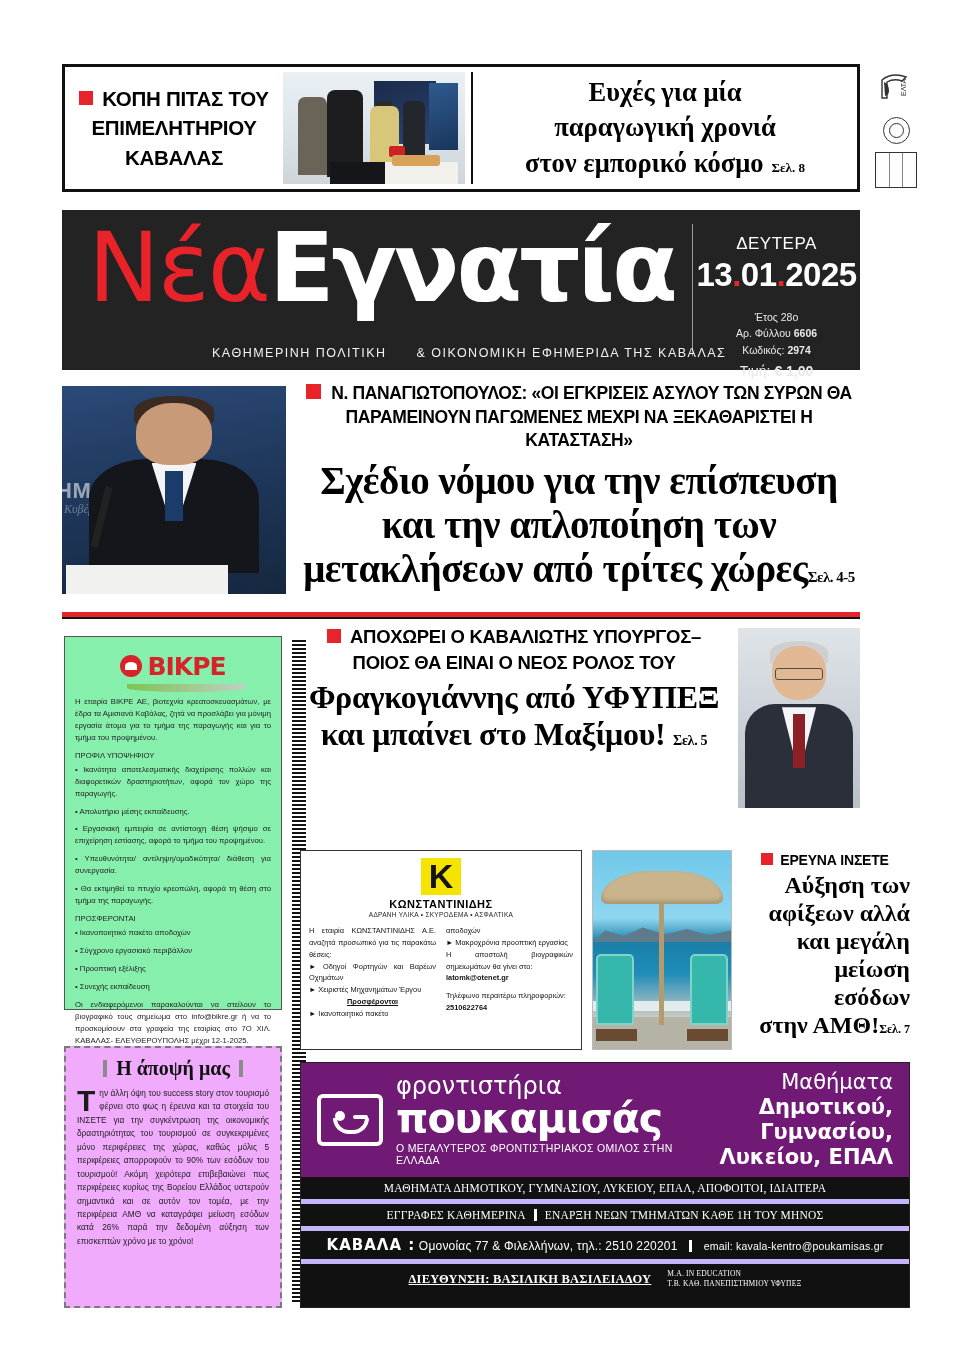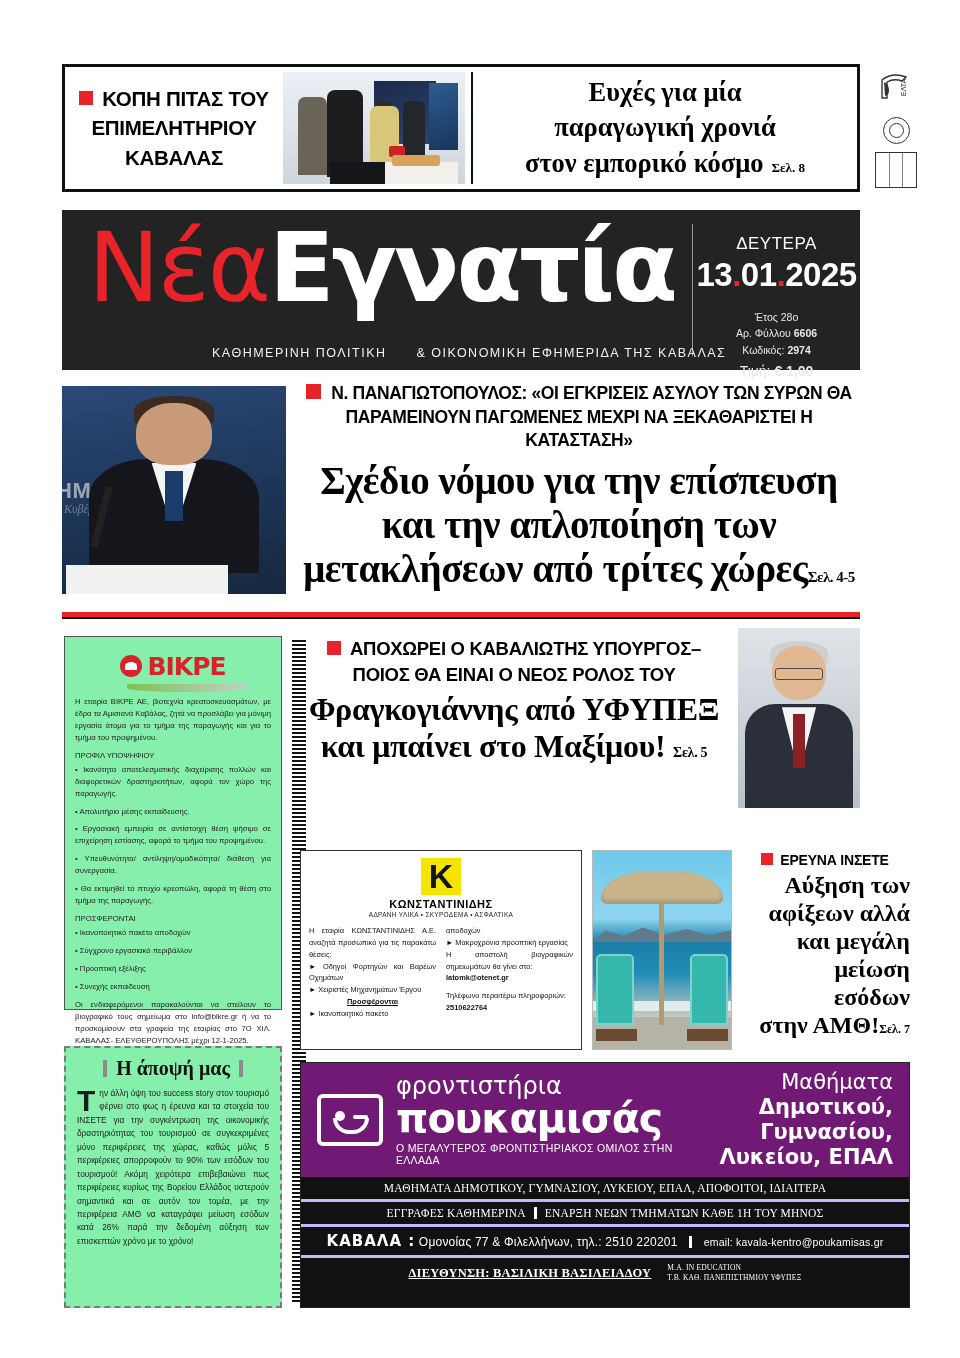--- a/index.html
+++ b/index.html
@@ -153,21 +153,21 @@
     font-size:25px; color:#d9232a; letter-spacing:-1px; }
   .vikre-swoosh{ height:8px; background:linear-gradient(90deg,#7dbb42,#c9c9c9); border-radius:0 0 50% 50%;
     margin:-3px 26px 4px 52px; opacity:.85; }
   .vikre-body{ font-family:"Liberation Sans", sans-serif; font-size:7.7px; line-height:1.55;
     color:#222; text-align:justify; }
   .vikre-body p{ margin-bottom:6px; }
   .vikre-body .h{ margin-bottom:2px; }
 
   .edit-box{
     position:absolute; left:64px; top:1046px; width:218px; height:262px;
-    background:#86efac; border:2px dashed #7a7a7a; padding:9px 11px;
+    background:#f0abfc; border:2px dashed #7a7a7a; padding:9px 11px;
   }
   .edit-title{
     font-family:"Liberation Serif", serif; font-weight:700; font-size:20px; color:#111;
     text-align:center; margin-bottom:7px;
   }
   .edit-title .bar{ display:inline-block; width:4px; height:17px; background:#8b8b8b;
     vertical-align:-2px; margin:0 9px; }
   .edit-body{ font-family:"Liberation Sans", sans-serif; font-size:8.3px; line-height:1.62;
     text-align:justify; color:#1c1c1c; }
   .edit-body::first-letter{
@@ -175,21 +175,21 @@
     float:left; line-height:0.82; padding:2px 4px 0 0;
   }
 
   .barcode{
     position:absolute; left:292px; top:640px; width:14px; height:664px;
     background: repeating-linear-gradient(180deg,#111 0 2px,#fff 2px 4px);
   }
 
   
   .s2 { position:absolute; left:300px; top:624px; width:560px; height:208px; }
-  .s2-text{ position:absolute; left:0; top:12px; width:428px; }
+  .s2-text{ position:absolute; left:0; top:0; width:428px; }
   .s2-kicker{
     font-family:"Liberation Sans", sans-serif; font-weight:bold; font-size:18.5px;
     line-height:1.38; text-align:center; letter-spacing:-0.3px;
   }
   .s2-head{
     font-family:"Liberation Serif", serif; font-weight:700; font-size:32px;
     line-height:1.16; text-align:center; margin-top:4px; letter-spacing:-0.3px;
   }
   .s2-head .sel{ font-size:14px; }
   .s2-photo{
@@ -275,21 +275,21 @@
   .pk-words{ color:#fff; }
   .pk-w1{ font-family:"DejaVu Sans", sans-serif; font-size:24px; font-weight:400; line-height:1; }
   .pk-w2{ font-family:"DejaVu Sans", sans-serif; font-size:41px; font-weight:800; line-height:1.02; letter-spacing:-1px; }
   .pk-w3{ font-family:"Liberation Sans", sans-serif; font-size:10.5px; letter-spacing:0.3px; margin-top:3px; }
   .pk-right{ color:#fff; text-align:right; line-height:1.2; }
   .pk-r1{ font-family:"DejaVu Sans", sans-serif; font-size:21px; font-weight:400; }
   .pk-r2{ font-family:"DejaVu Sans", sans-serif; font-size:21px; font-weight:800; }
   .pk-rows{ background:#111; }
   .pk-row{
     color:#fff; text-align:center; font-family:"Liberation Serif", serif;
-    border-bottom:3px solid #c4b5fd; padding:5px 4px; font-size:11.5px; letter-spacing:0.2px;
+    border-bottom:5px solid #c4b5fd; padding:5px 4px; font-size:11.5px; letter-spacing:0.2px;
   }
   .pk-row.r3{ font-family:"Liberation Sans", sans-serif; font-size:12px; }
   .pk-row.r3 b{ font-family:"DejaVu Sans", sans-serif; font-weight:800; font-size:15px; letter-spacing:1px;}
   .pk-row.r4{ border-bottom:none; font-size:11px; display:flex; align-items:center; justify-content:center; gap:16px;}
   .pk-sep{ display:inline-block; width:3px; height:12px; background:#fff; vertical-align:-2px; margin:0 8px; }
   .pk-small{ font-family:"Liberation Serif", serif; font-size:7.5px; line-height:1.35; text-align:left; }
 </style>
 </head>
 <body>
 

